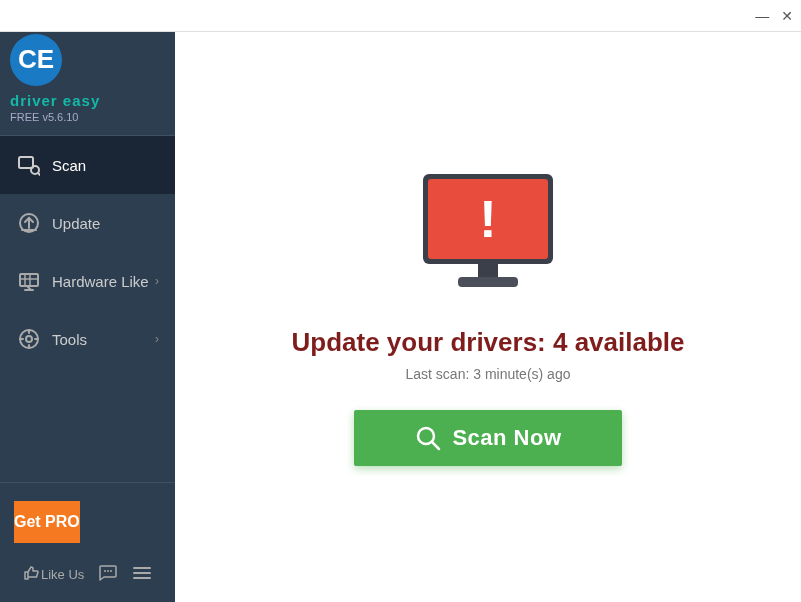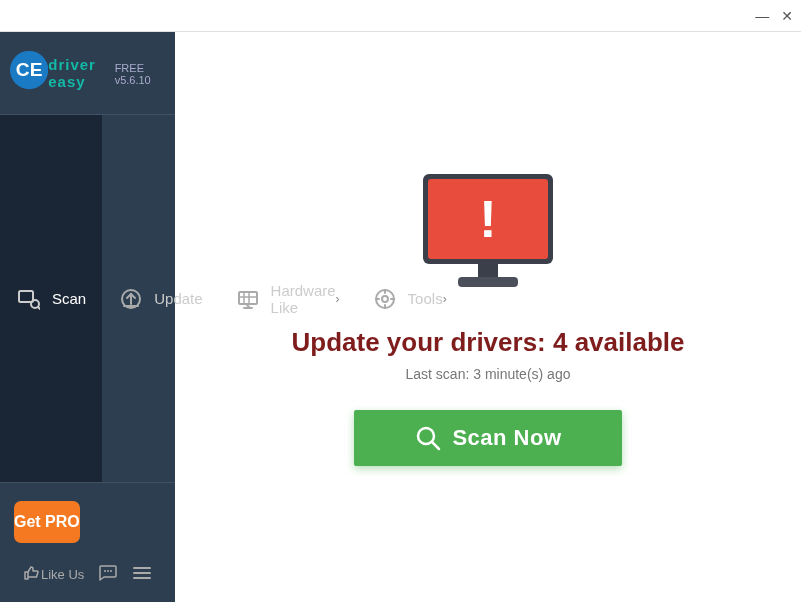--- a/index.html
+++ b/index.html
@@ -48,22 +48,23 @@
       width: 175px;
       background: #2c3e50;
       display: flex;
       flex-direction: column;
       align-items: stretch;
       flex-shrink: 0;
     }
 
     .sidebar-logo {
       display: flex;
-      align-items: center;
-      padding: 12px 10px 12px;
+      flex-direction: column;
+      align-items: flex-start;
+      padding: 2px 10px 12px;
       border-bottom: 1px solid rgba(255,255,255,0.1);
     }
 
     .logo-icon {
       width: 52px;
       height: 52px;
       margin-bottom: 6px;
     }
 
     .logo-text {
@@ -75,21 +76,21 @@
 
     .logo-version {
       color: #aac;
       font-size: 11px;
       margin-top: 2px;
     }
 
     .sidebar-nav {
       flex: 1;
       display: flex;
-      flex-direction: row;
+      flex-direction: column;
     }
 
     .nav-item {
       display: flex;
       align-items: center;
       padding: 16px 16px;
       color: #ccc;
       cursor: pointer;
       font-size: 15px;
       position: relative;
@@ -124,21 +125,21 @@
       border-top: 1px solid rgba(255,255,255,0.1);
     }
 
     .get-pro-btn {
       display: block;
       margin: 10px 14px 14px;
       background: #f47920;
       color: #fff;
       text-align: center;
       padding: 12px 0;
-      border-radius: 7px;
+      border-radius: 0;
       font-size: 16px;
       font-weight: bold;
       cursor: pointer;
       border: none;
     }
 
     .sidebar-footer {
       display: flex;
       justify-content: space-around;
       padding: 6px 16px 4px;

